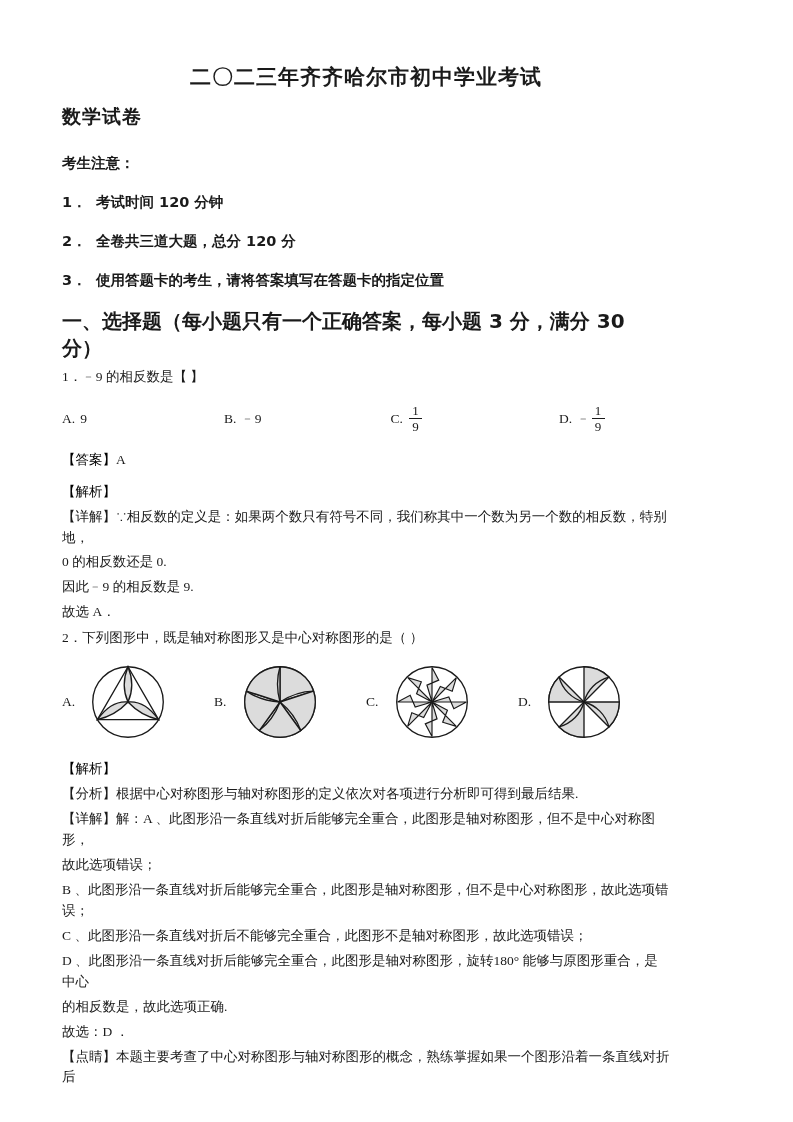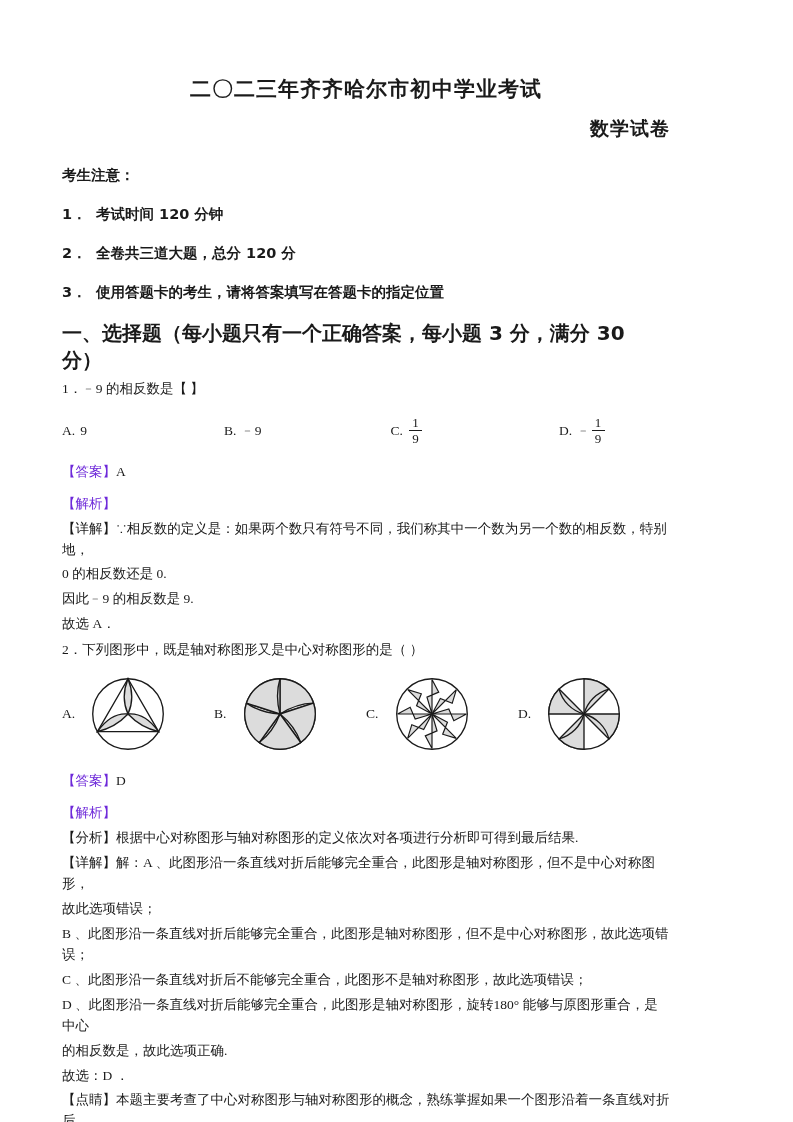--- a/index.html
+++ b/index.html
@@ -14,35 +14,35 @@
     font-family: "Liberation Serif", "DejaVu Serif", serif;
     color: #1a1a1a;
     position: relative;
     overflow: hidden;
   }
   .page {
     width: 732px;
     height: 1122px;
     position: relative;
     box-sizing: border-box;
-    padding: 12px 62px;
+    padding: 0 62px;
   }
 
   
   .title-main {
     text-align: center;
     font-size: 21px;
     font-weight: bold;
     letter-spacing: 1px;
     padding-top: 62px;
     line-height: 1.5;
     font-family: "DejaVu Sans", "Liberation Sans", sans-serif;
   }
   .title-sub {
-    text-align: right;
+    text-align: left;
     font-size: 19px;
     font-weight: bold;
     letter-spacing: 1px;
     margin-top: 10px;
     font-family: "DejaVu Sans", "Liberation Sans", sans-serif;
   }
 
   
   .notice-head {
     font-size: 14.5px;
@@ -77,21 +77,21 @@
   }
   .para {
     font-size: 13.5px;
     line-height: 1.55;
     margin-top: 4px;
   }
   .para.tight {
     margin-top: 11px;
   }
   .tag-blue {
-    color: #6d28d9;
+    color: #000000;
   }
 
   
   .opt-row {
     display: flex;
     align-items: center;
     margin-top: 12px;
     font-size: 13.5px;
     height: 40px;
   }
@@ -290,23 +290,20 @@
         <g fill="none" stroke="#1a1a1a" stroke-width="1.6">
           <path d="M50,50 A42,42 0 0,1 79.7,20.3"></path>
           <path d="M50,50 A42,42 0 0,1 79.7,20.3" transform="rotate(90 50 50)"></path>
           <path d="M50,50 A42,42 0 0,1 79.7,20.3" transform="rotate(180 50 50)"></path>
           <path d="M50,50 A42,42 0 0,1 79.7,20.3" transform="rotate(270 50 50)"></path>
         </g>
       </svg>
     </div>
   </div>
 
-  <div class="para tight">
-    <span class="tag-blue">【答案】</span><span>D</span>
-  </div>
   <div class="para tight tag-blue">【解析】</div>
   <div class="para">【分析】根据中心对称图形与轴对称图形的定义依次对各项进行分析即可得到最后结果.</div>
   <div class="para">【详解】解：A 、此图形沿一条直线对折后能够完全重合，此图形是轴对称图形，但不是中心对称图形，</div>
   <div class="para">故此选项错误；</div>
   <div class="para">B 、此图形沿一条直线对折后能够完全重合，此图形是轴对称图形，但不是中心对称图形，故此选项错误；</div>
   <div class="para">C 、此图形沿一条直线对折后不能够完全重合，此图形不是轴对称图形，故此选项错误；</div>
   <div class="para">D 、此图形沿一条直线对折后能够完全重合，此图形是轴对称图形，旋转180° 能够与原图形重合，是中心</div>
   <div class="para">的相反数是，故此选项正确.</div>
   <div class="para">故选：D ．</div>
   <div class="para">【点睛】本题主要考查了中心对称图形与轴对称图形的概念，熟练掌握如果一个图形沿着一条直线对折后</div>

